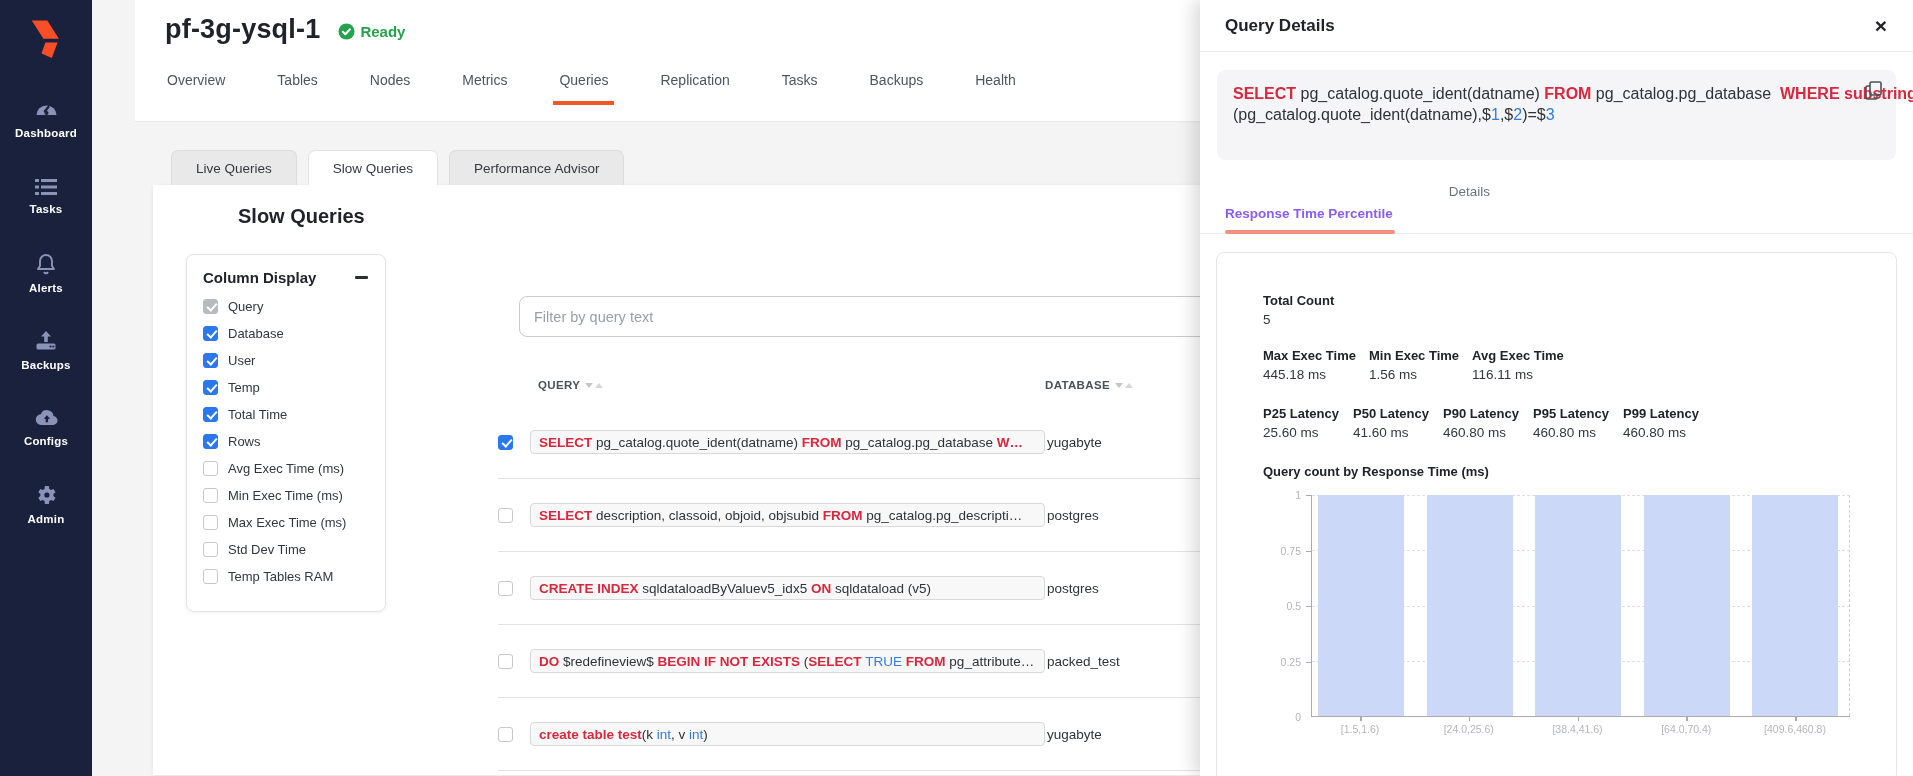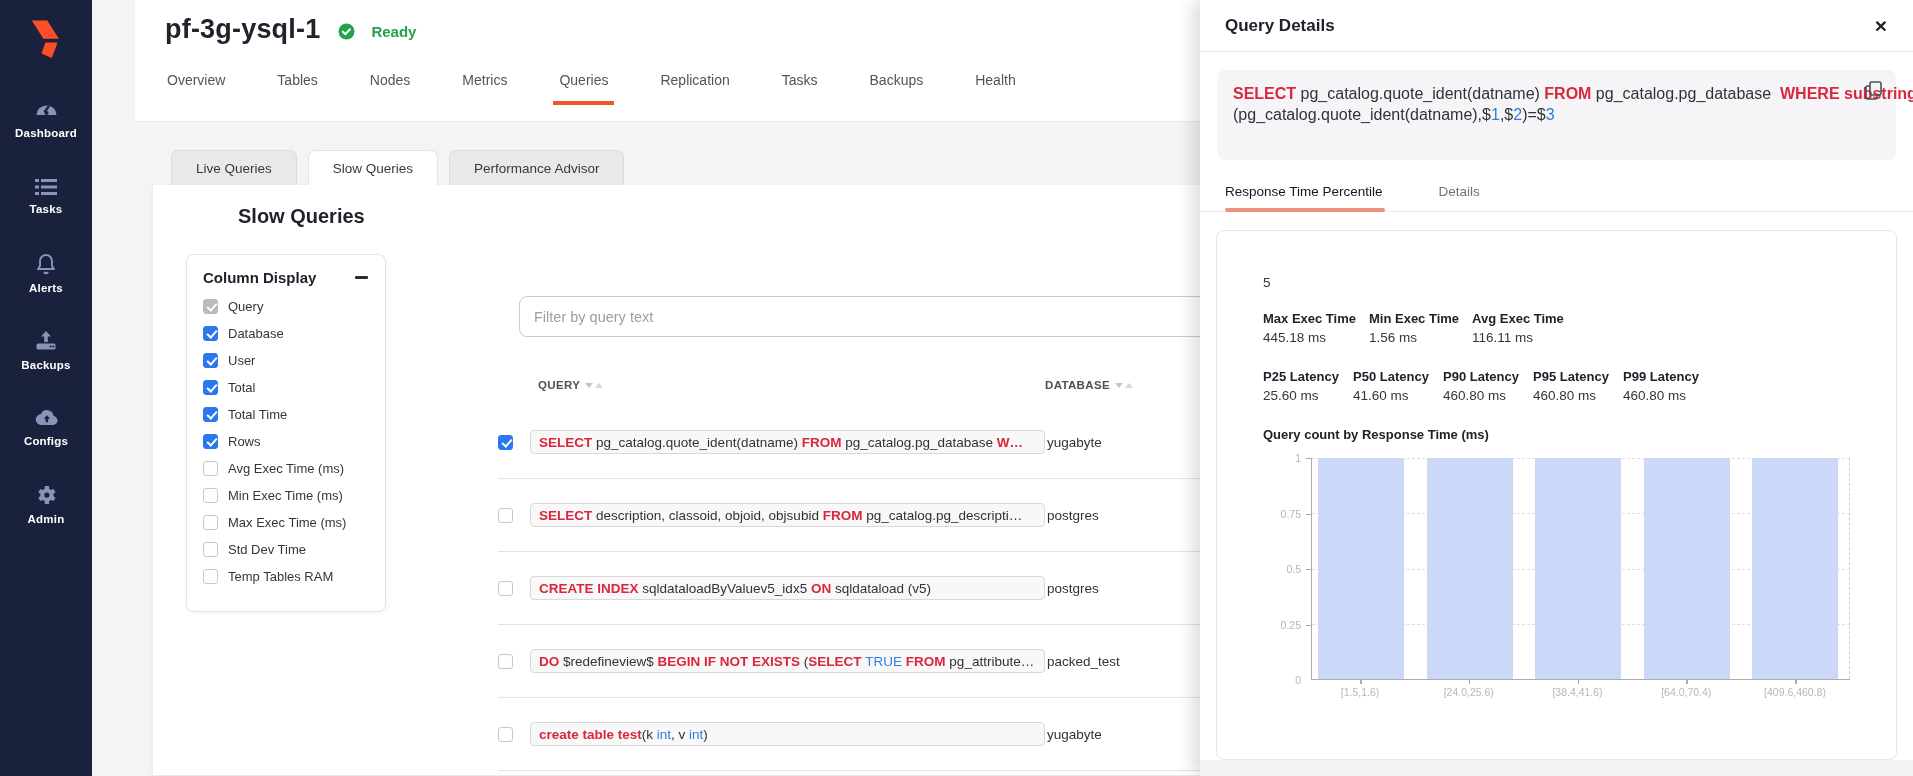--- a/index.html
+++ b/index.html
@@ -13,21 +13,21 @@
   .nav-item { height:77px; display:flex; flex-direction:column; align-items:center; justify-content:center; gap:6px; cursor:pointer; }
   .nav-item .nv-label { color:#ffffff; font-size:11.5px; font-weight:700; letter-spacing:.2px; }
   .nav-item svg { display:block; }
   .nav-item.active { background:#364066; }
 
   
   .main { position:absolute; left:92px; top:0; right:0; height:776px; background:#f4f4f5;padding-left:43px; }
   .page-header { position:relative; height:122px; background:#fff; border-bottom:1px solid #e8e8e8; }
   .title-row { display:flex; align-items:center; gap:18px; padding:14px 0 0 30px; }
   .universe-title { font-size:27px; font-weight:700; color:#20232b; letter-spacing:.2px; }
-  .ready-badge { display:flex; align-items:center; gap:16px; margin-top:4px; }
+  .ready-badge { display:flex; align-items:center; gap:5px; margin-top:4px; }
   .ready-badge span { color:#24a24c; font-size:15px; font-weight:700; }
   .htabs { position:absolute; left:30px; bottom:16px; display:flex; gap:48px; }
   .htab { font-size:14px; color:#4e5560; padding:14px 2px 17px 2px; cursor:pointer; position:relative; }
   .htab.active::after { content:""; position:absolute; left:-4px; right:-4px; bottom:0; height:4px; background:#ef5824; }
 
   
   .subtabs { display:flex; gap:11px; margin:28px 0 0 36px; position:relative; z-index:3; }
   .stab { padding:10px 24px 9px; font-size:13.5px; color:#35393f; background:#e9e9ea; border:1px solid #dcdcdd; border-bottom:none; border-radius:7px 7px 0 0; cursor:pointer; }
   .stab.active { background:#fff; border-color:#e3e3e4; }
 
@@ -74,21 +74,21 @@
   .qd-panel { position:absolute; left:1200px; top:0; width:713px; height:776px; background:#fff; z-index:40; box-shadow:-7px 0 16px rgba(0,0,0,.14); display:flex; flex-direction:column; }
   .qd-head { flex:0 0 52px; display:flex; align-items:center; justify-content:space-between; padding:0 26px 0 25px; border-bottom:1px solid #ebebec; }
   .qd-title { font-size:17px; font-weight:700; color:#20232b; }
   .qd-close { font-size:21px; font-weight:700; color:#20232b; cursor:pointer; line-height:1; }
   .sql-section { padding:18px 17px 16px 17px; }
   .sql-box { position:relative; background:#f5f5f7; border-radius:8px; padding:13px 46px 13px 16px; min-height:90px; }
   .sql-line { font-size:16px; line-height:21px; }
   .copy-btn { position:absolute; right:14px; top:11px; cursor:pointer; }
   .qd-tabs { display:flex; gap:56px; padding:0 25px; border-bottom:1px solid #ececee; }
   .qd-tab { font-size:13.5px; padding:8px 0 12px; color:#6d737c; cursor:pointer; position:relative; }
-  .qd-tab.active { color:#0f172a; font-weight:400; }
+  .qd-tab.active { color:#8b5cf6; font-weight:700;margin-top:22px; }
   .qd-tab.active::after { content:""; position:absolute; left:0; right:-2px; bottom:-1px; height:4px; background:#ef917f; border-radius:2px; }
   .qd-body { flex:1 1 auto; padding:18px 16px 0 16px; display:flex; flex-direction:column; }
   .stat-card { background:#fff; border:1px solid #e6e6e8; border-radius:8px; height:530px; padding:40px 46px 0 46px; }
   .panel-footer { flex:1 1 auto; background:#f2f2f3; margin:0 -16px; }
 
   .stat-label { font-size:13px; font-weight:700; color:#20232b; }
   .stat-value { font-size:13.5px; color:#33373d; margin-top:4px; }
   .total-block { margin-bottom:21px; }
   .stat-row { display:flex; margin-bottom:24px; }
   .stat-row .stat { min-width:90px; margin-right:13px; }
@@ -228,21 +228,21 @@
         <div class="col-item">
           <span class="cb checked"></span>
           <span class="lbl">Database</span>
         </div>
         <div class="col-item">
           <span class="cb checked"></span>
           <span class="lbl">User</span>
         </div>
         <div class="col-item">
           <span class="cb checked"></span>
-          <span class="lbl">Total</span>
+          <span class="lbl">Temp</span>
         </div>
         <div class="col-item">
           <span class="cb checked"></span>
           <span class="lbl">Total Time</span>
         </div>
         <div class="col-item">
           <span class="cb checked"></span>
           <span class="lbl">Rows</span>
         </div>
         <div class="col-item">
@@ -377,20 +377,21 @@
     </div>
 
     <div class="qd-tabs">
       <div class="qd-tab active">Response Time Percentile</div>
       <div class="qd-tab">Details</div>
     </div>
 
     <div class="qd-body">
       <div class="stat-card">
         <div class="total-block">
+          <div class="stat-label">Total Count</div>
           <div class="stat-value">5</div>
         </div>
 
         <div class="stat-row">
           <div class="stat">
             <div class="stat-label">Max Exec Time</div>
             <div class="stat-value">445.18 ms</div>
           </div>
           <div class="stat">
             <div class="stat-label">Min Exec Time</div>

